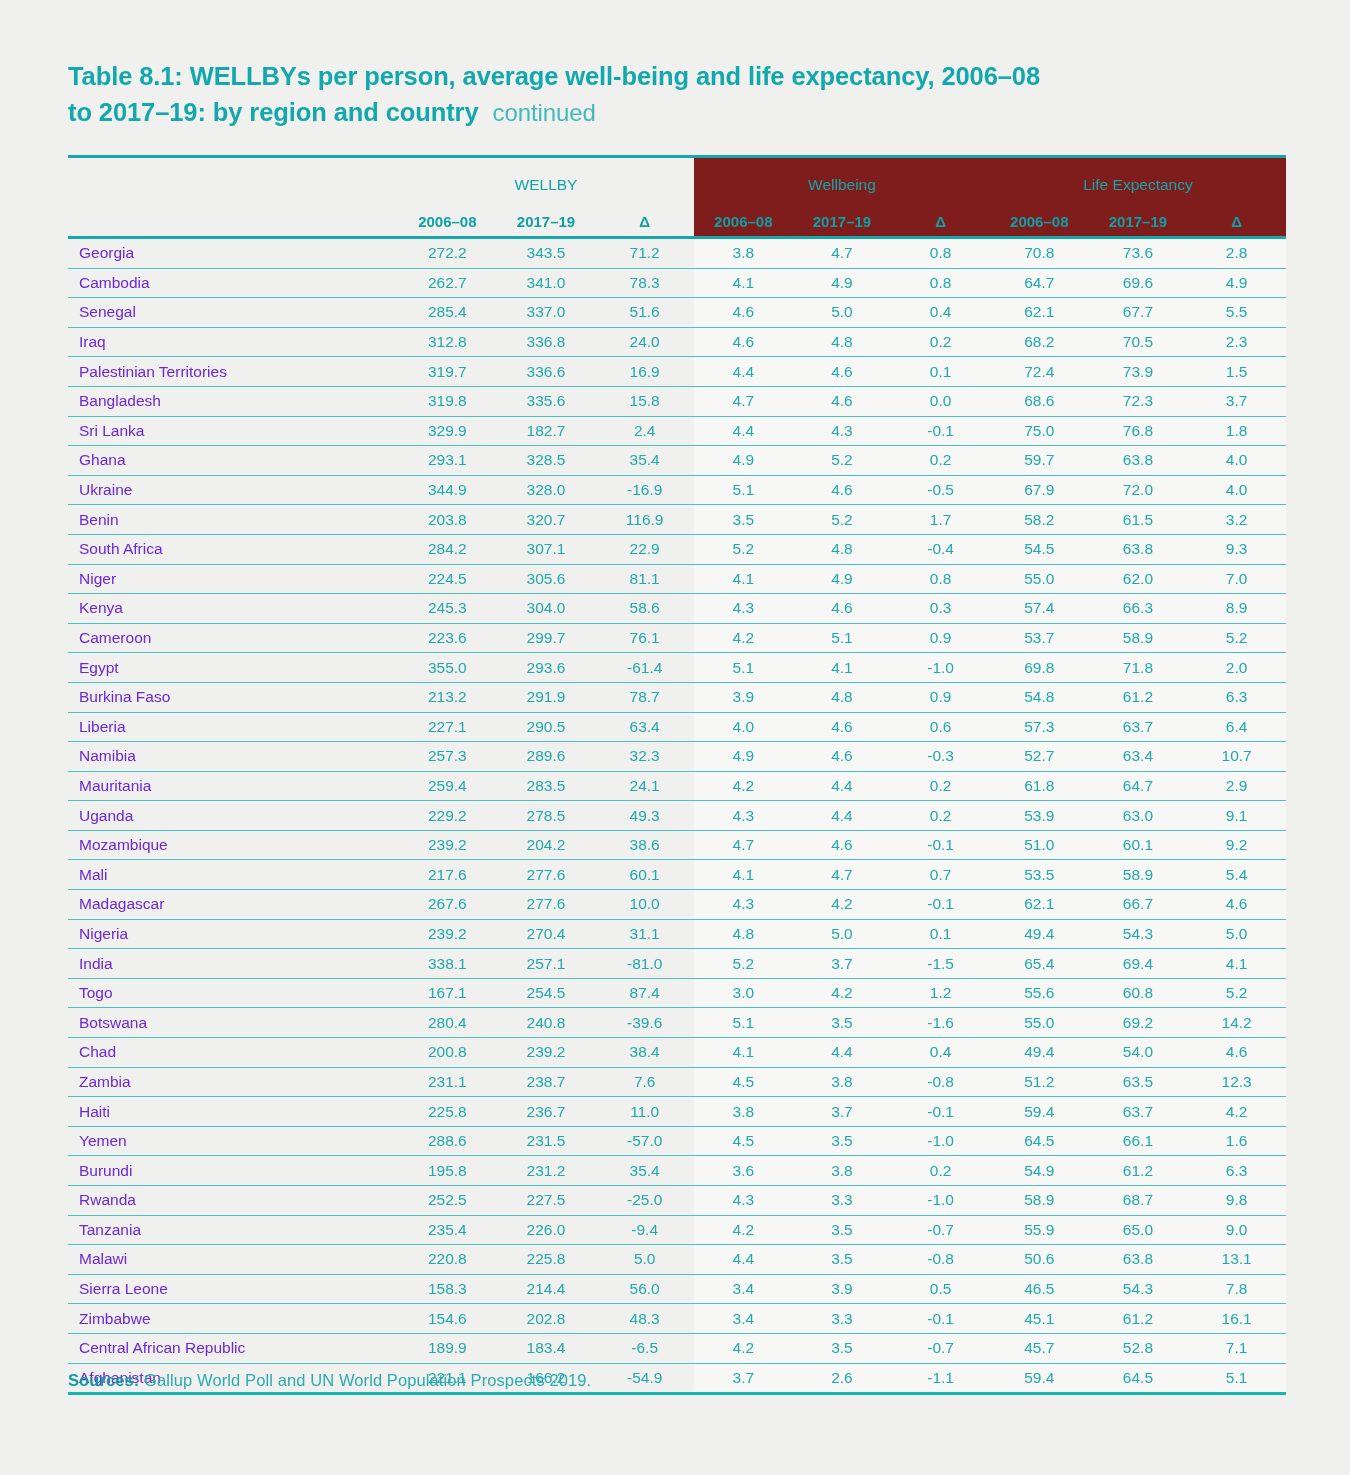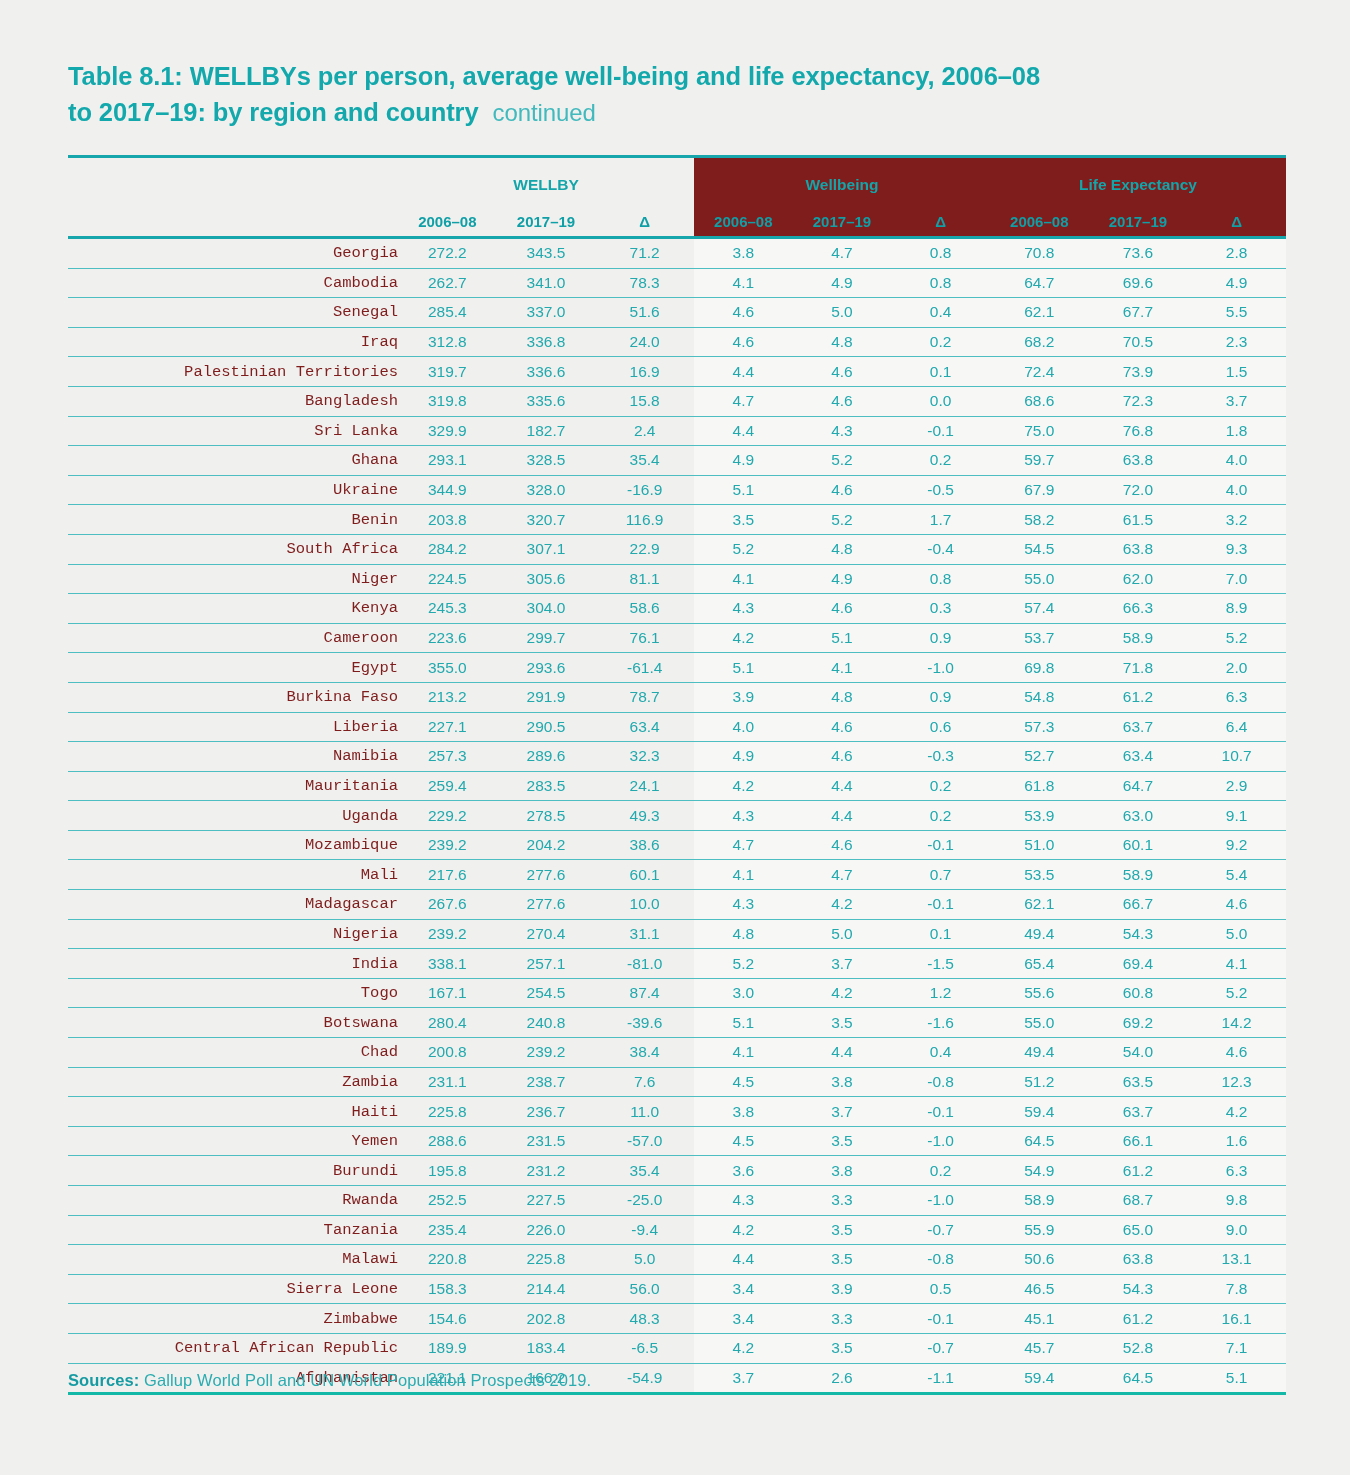--- a/index.html
+++ b/index.html
@@ -68,21 +68,21 @@
     padding: 0;
     line-height: 0;
     font-size: 0;
   }
 
   
   tr.grouprow td {
     height: 36px;
     padding: 0 0 2px 0;
     text-align: center;
-    font-weight: bold;
+    font-weight: normal;
     font-size: 15.5px;
     color: #12a5aa;
     vertical-align: bottom;
   }
   
   tr.subrow td {
     height: 34px;
     padding: 0 0 6px 0;
     text-align: center;
     font-weight: bold;
@@ -98,24 +98,23 @@
     height: 28.6px;
     padding: 0;
     border-bottom: 1.6px solid #4dbfc2;
     font-size: 15.5px;
     color: #21a9ae;
     text-align: center;
     vertical-align: middle;
     white-space: nowrap;
   }
   tr.datarow td.country {
-    text-align: right;
+    text-align: left;
     padding-left: 11px;
-    color: #7f1d1d;
-    font-family: Liberation Mono, monospace;
+    color: #6d28d9;
   }
   tr.datarow:last-child td {
     border-bottom: 3px solid #14b8a6;
   }
 
   
   td.band { background: #f7f7f6; }
   tr.grouprow td.band, tr.subrow td.band { background: #7f1d1d; }
 
   

